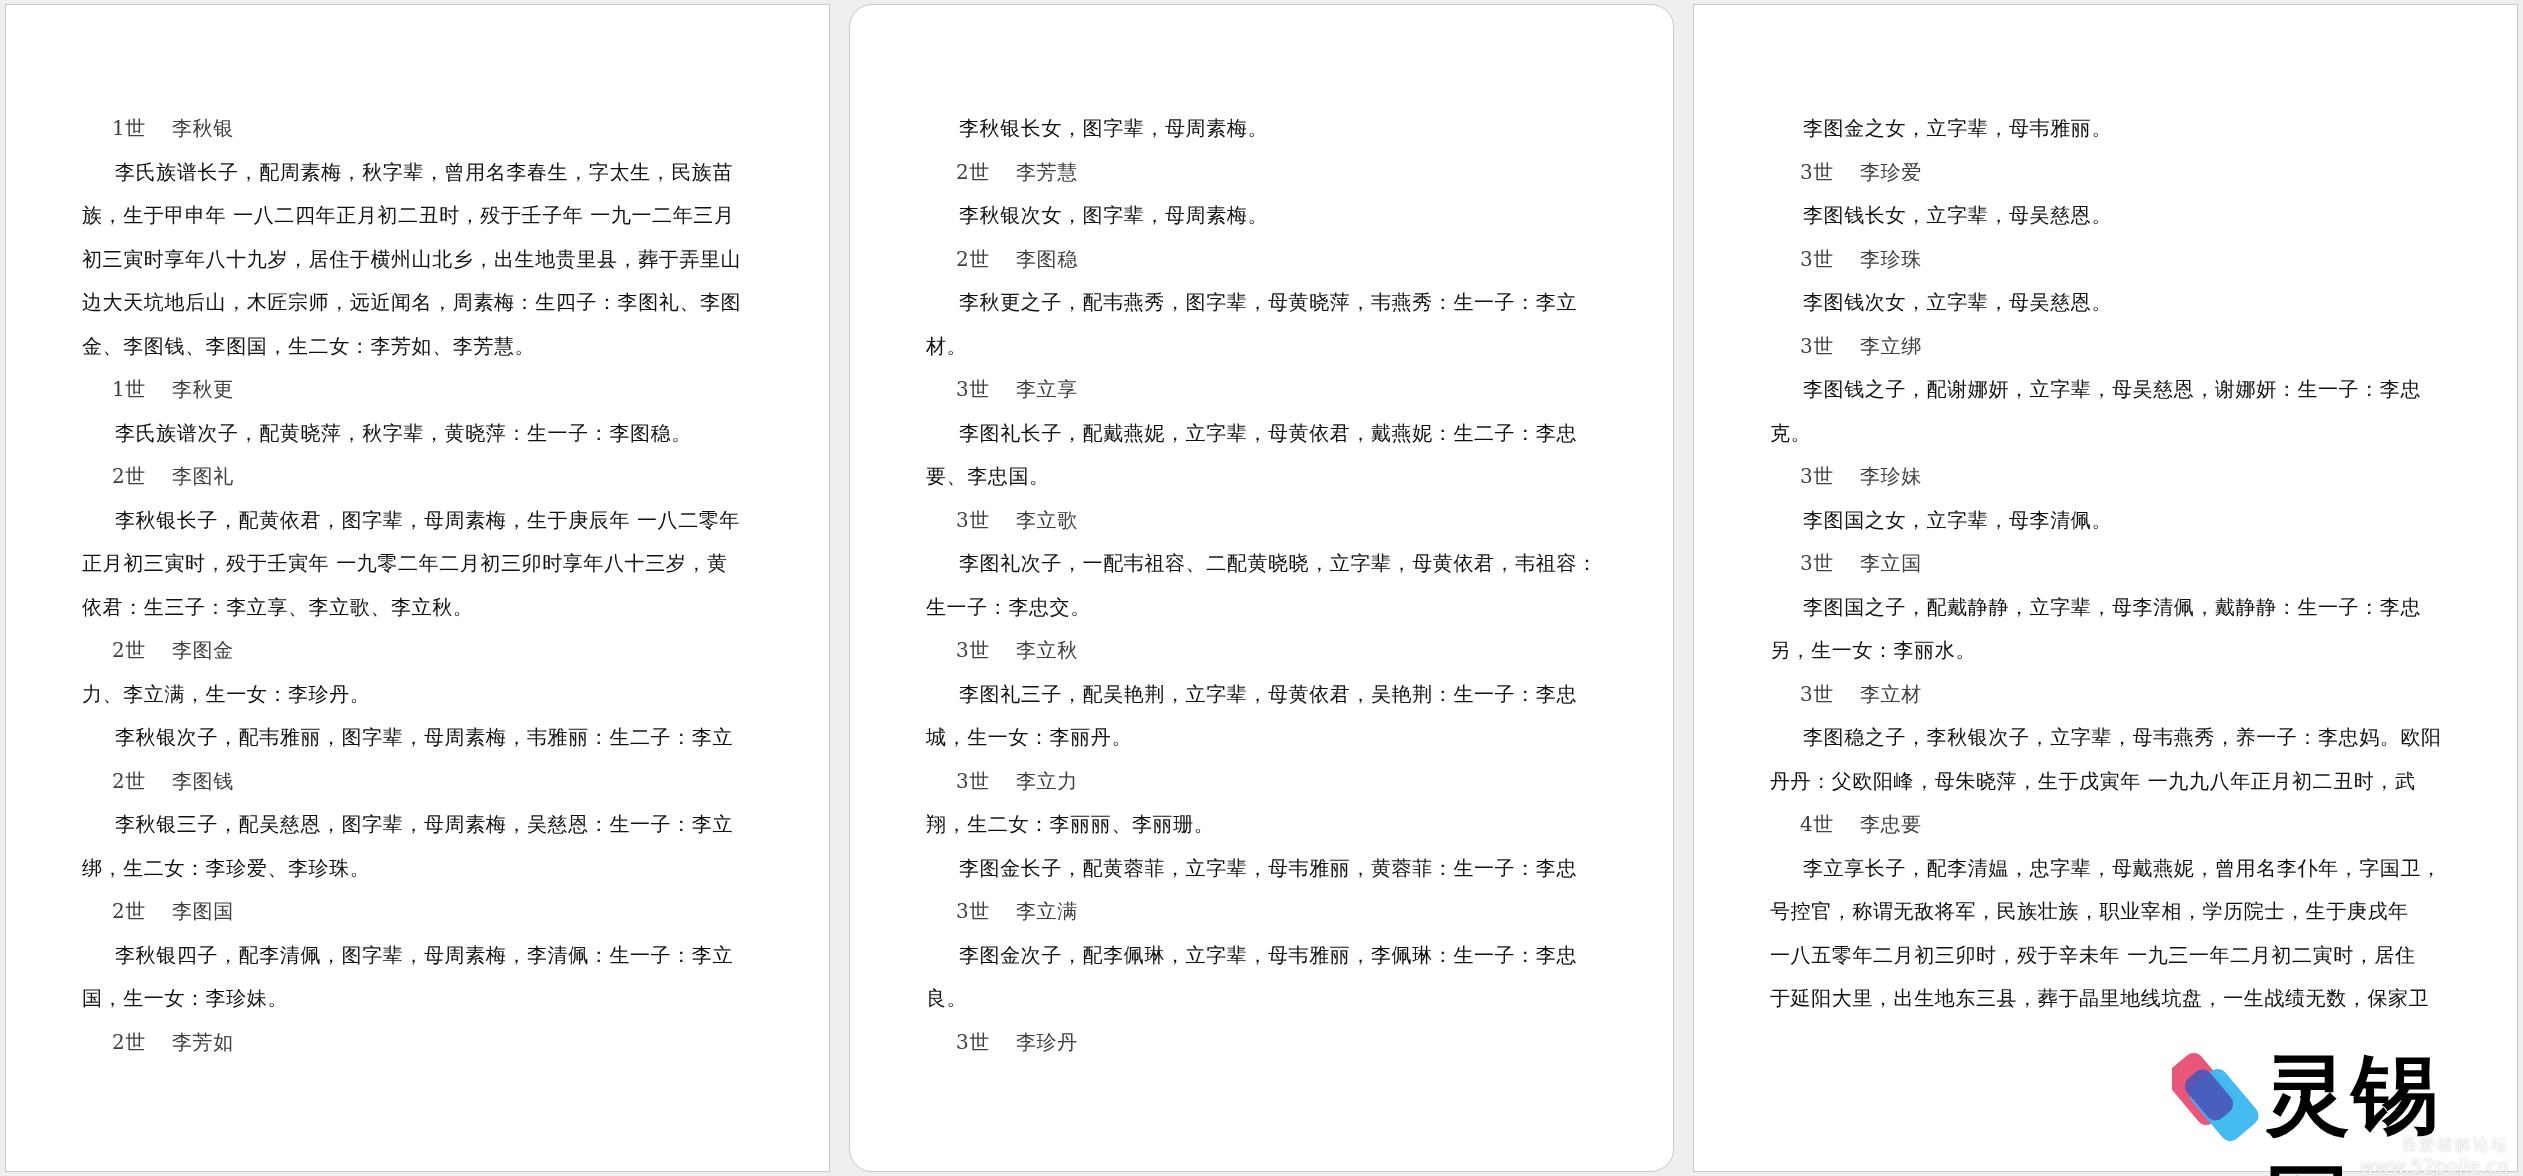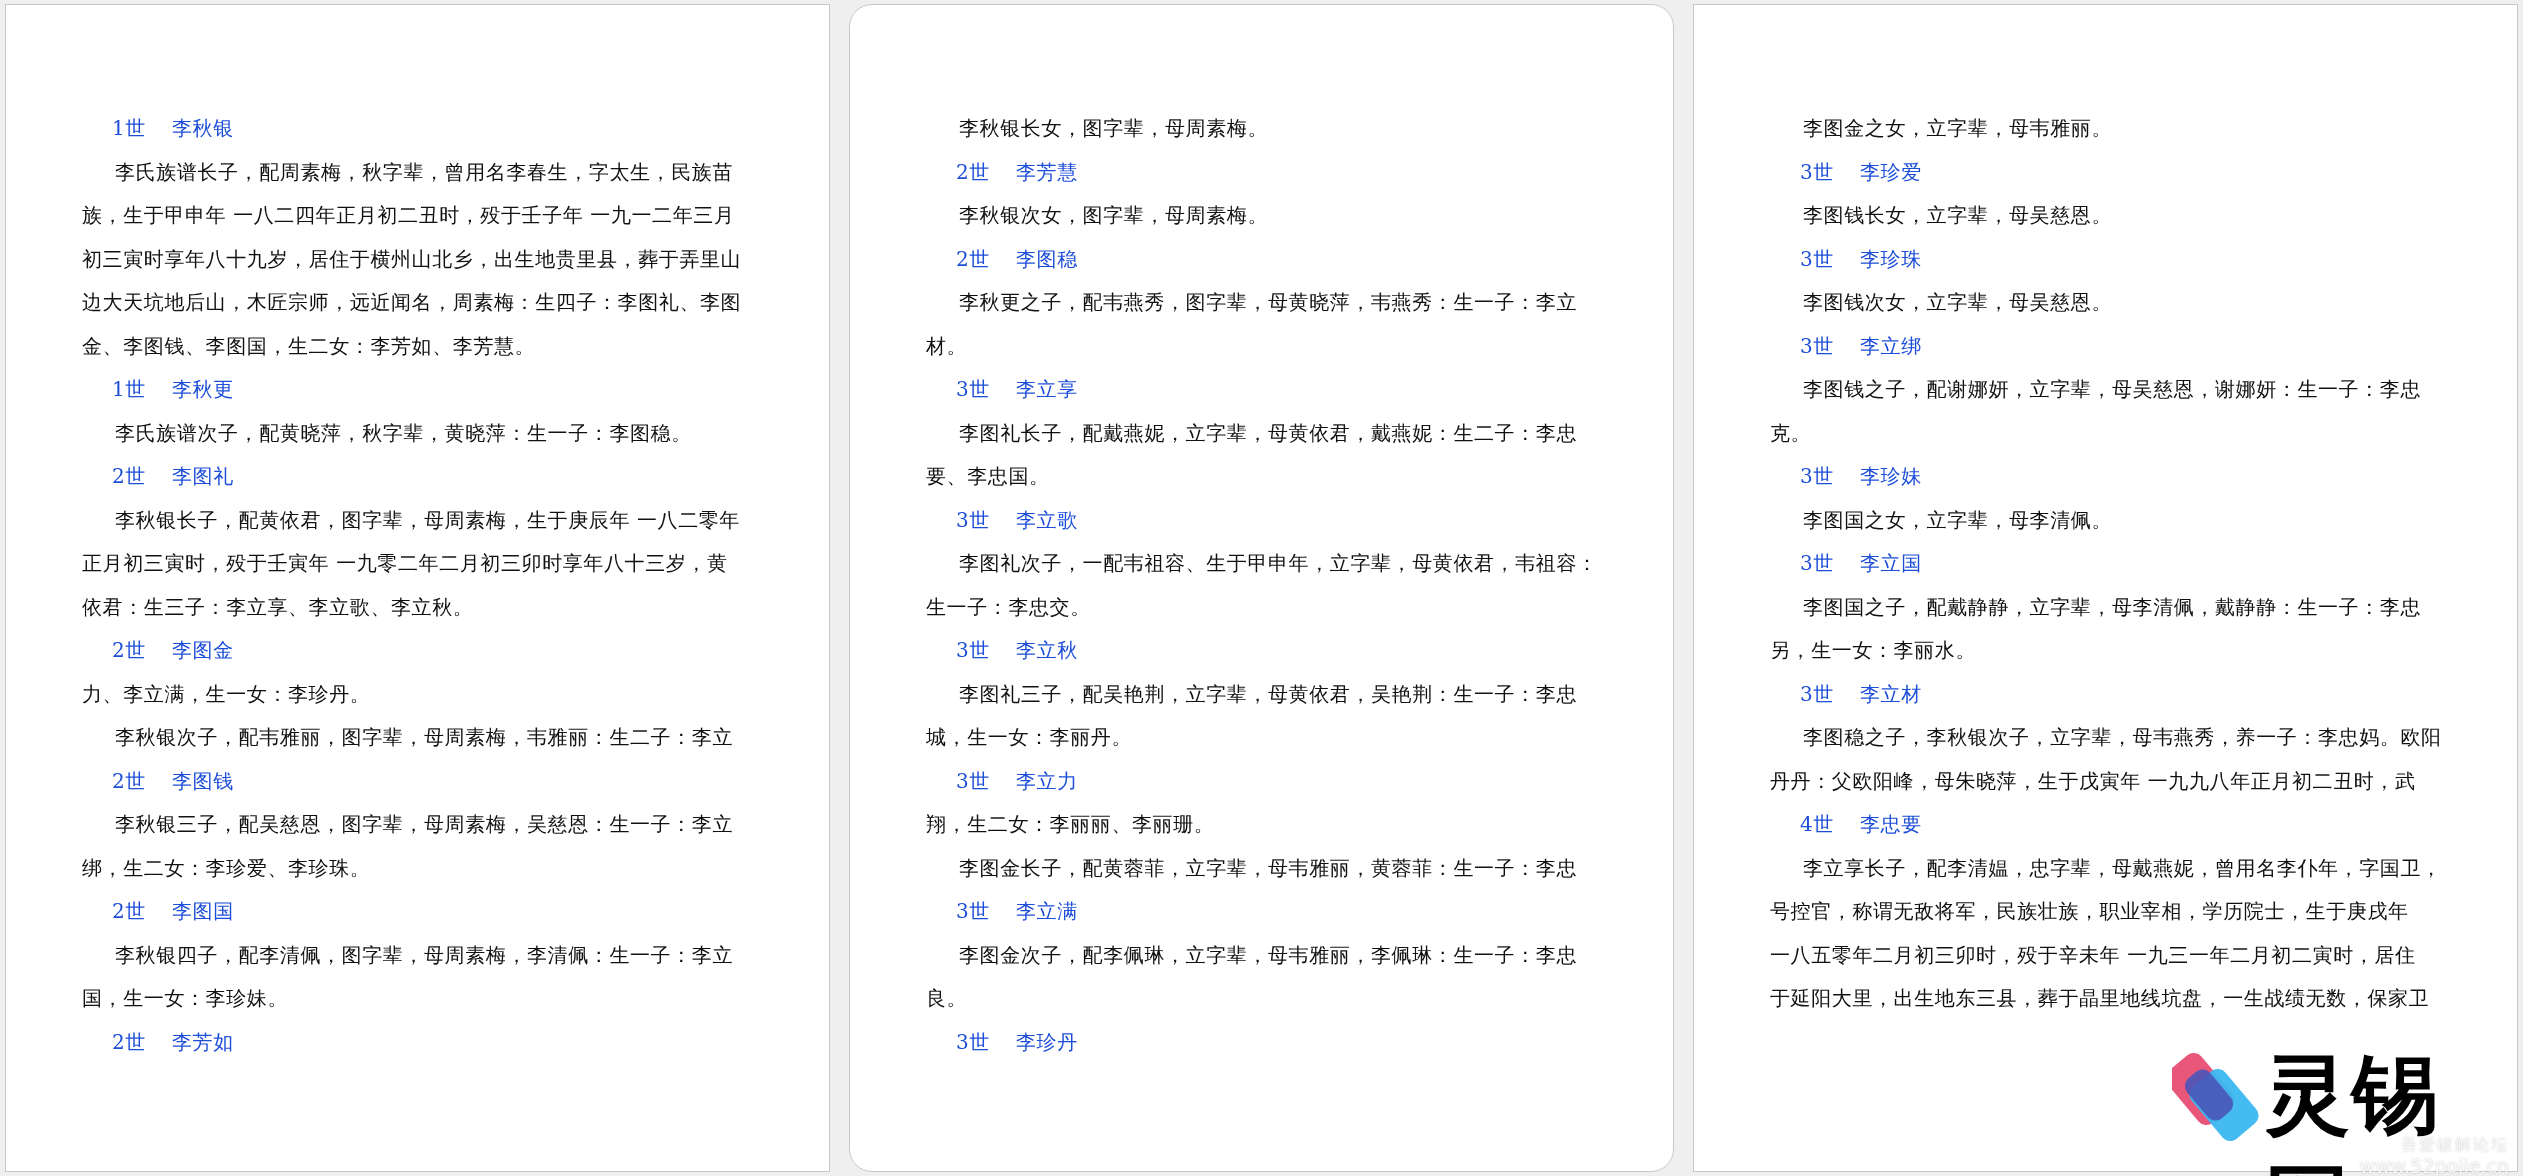--- a/index.html
+++ b/index.html
@@ -16,21 +16,21 @@
     box-sizing: border-box;
   }
   .page-content {
     position: absolute; top: 102px; left: 76px; width: 672px;
   }
   .line {
     height: 43.5px; line-height: 43.5px;
     font-size: 20px; color: #111;
     white-space: nowrap; letter-spacing: 0.6px;
   }
-  .heading { color: #1d4ed8; padding-left: 30px; }
+  .heading { color: #404040; padding-left: 30px; }
   .heading .gen { display: inline-block; width: 60px; }
   .body-first { padding-left: 33px; }
   .body-cont { padding-left: 0; }
   .watermark {
     position: absolute; left: 2172px; top: 1047px; width: 345px; height: 120px;
   }
   .wm-logo { position: absolute; left: 0; top: 4px; width: 90px; height: 90px; }
   .wm-text {
     position: absolute; left: 92px; top: -8px;
     font-family: "DejaVu Sans", "Liberation Sans", sans-serif;
@@ -80,21 +80,21 @@
         <div class="line body-first">李秋银长女，图字辈，母周素梅。</div>
         <div class="line heading"><span class="gen">2世</span><span>李芳慧</span></div>
         <div class="line body-first">李秋银次女，图字辈，母周素梅。</div>
         <div class="line heading"><span class="gen">2世</span><span>李图稳</span></div>
         <div class="line body-first">李秋更之子，配韦燕秀，图字辈，母黄晓萍，韦燕秀：生一子：李立</div>
         <div class="line body-cont">材。</div>
         <div class="line heading"><span class="gen">3世</span><span>李立享</span></div>
         <div class="line body-first">李图礼长子，配戴燕妮，立字辈，母黄依君，戴燕妮：生二子：李忠</div>
         <div class="line body-cont">要、李忠国。</div>
         <div class="line heading"><span class="gen">3世</span><span>李立歌</span></div>
-        <div class="line body-first">李图礼次子，一配韦祖容、生于甲申年，立字辈，母黄依君，韦祖容：</div>
+        <div class="line body-first">李图礼次子，一配韦祖容、二配黄晓晓，立字辈，母黄依君，韦祖容：</div>
         <div class="line body-cont">生一子：李忠交。</div>
         <div class="line heading"><span class="gen">3世</span><span>李立秋</span></div>
         <div class="line body-first">李图礼三子，配吴艳荆，立字辈，母黄依君，吴艳荆：生一子：李忠</div>
         <div class="line body-cont">城，生一女：李丽丹。</div>
         <div class="line heading"><span class="gen">3世</span><span>李立力</span></div>
         <div class="line body-cont">翔，生二女：李丽丽、李丽珊。</div>
         <div class="line body-first">李图金长子，配黄蓉菲，立字辈，母韦雅丽，黄蓉菲：生一子：李忠</div>
         <div class="line heading"><span class="gen">3世</span><span>李立满</span></div>
         <div class="line body-first">李图金次子，配李佩琳，立字辈，母韦雅丽，李佩琳：生一子：李忠</div>
         <div class="line body-cont">良。</div>

